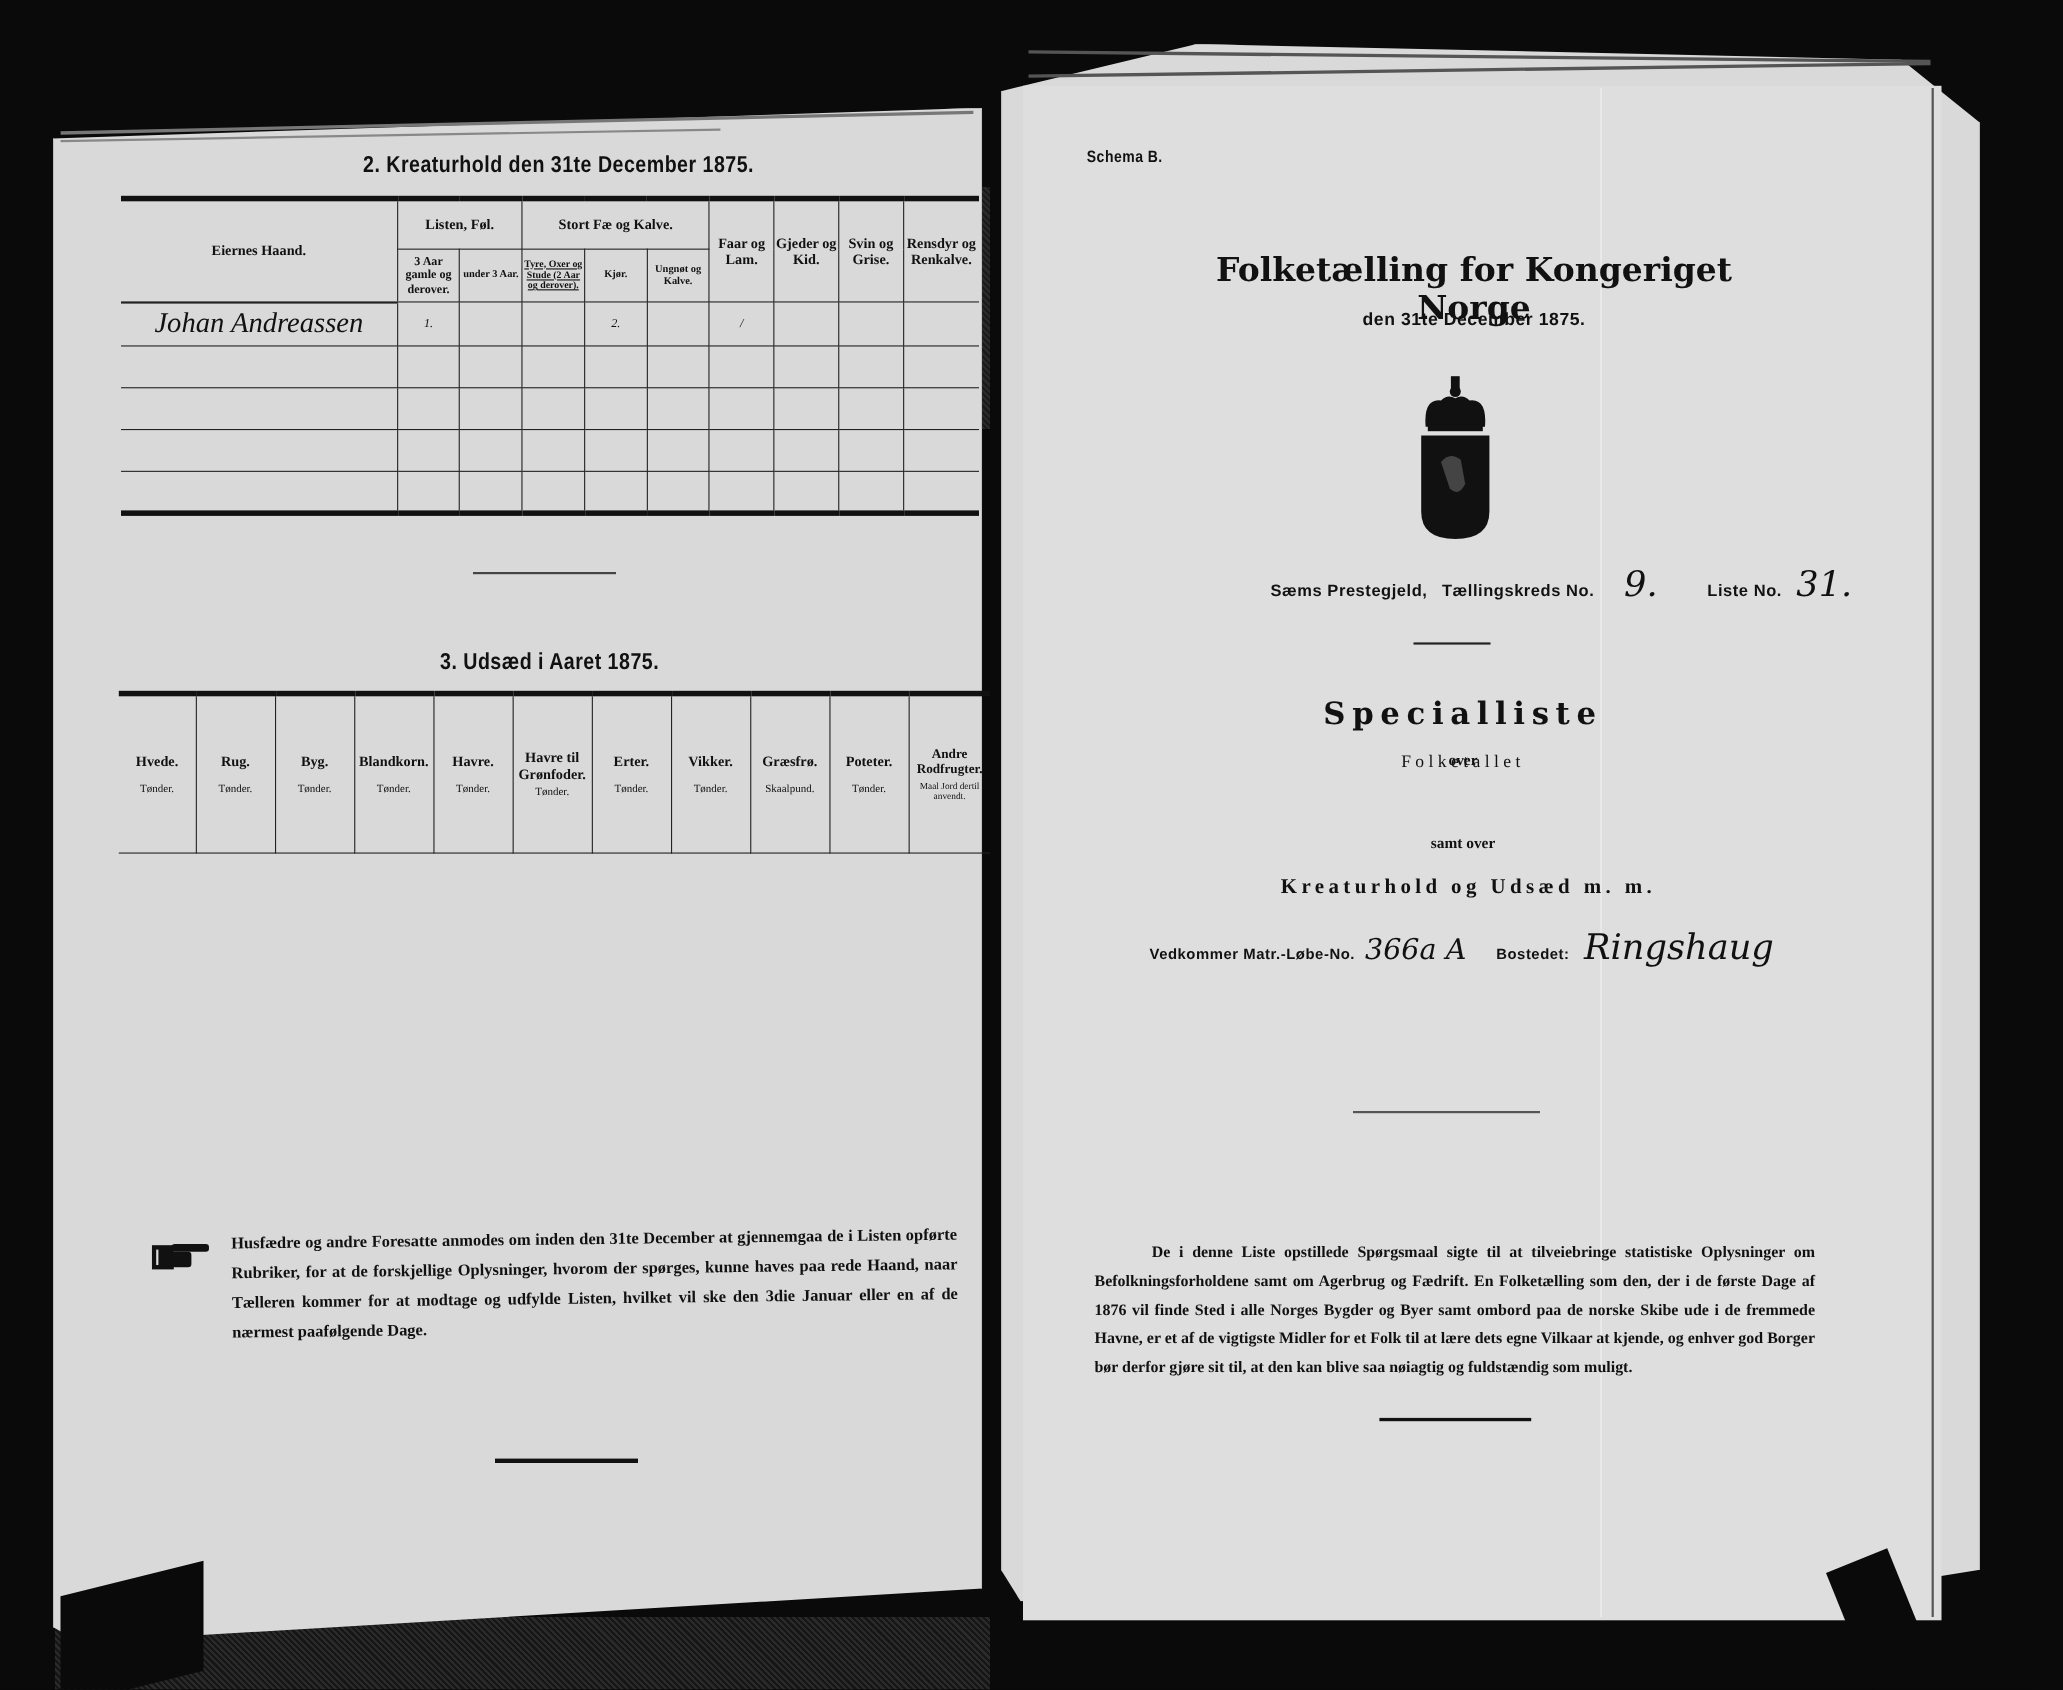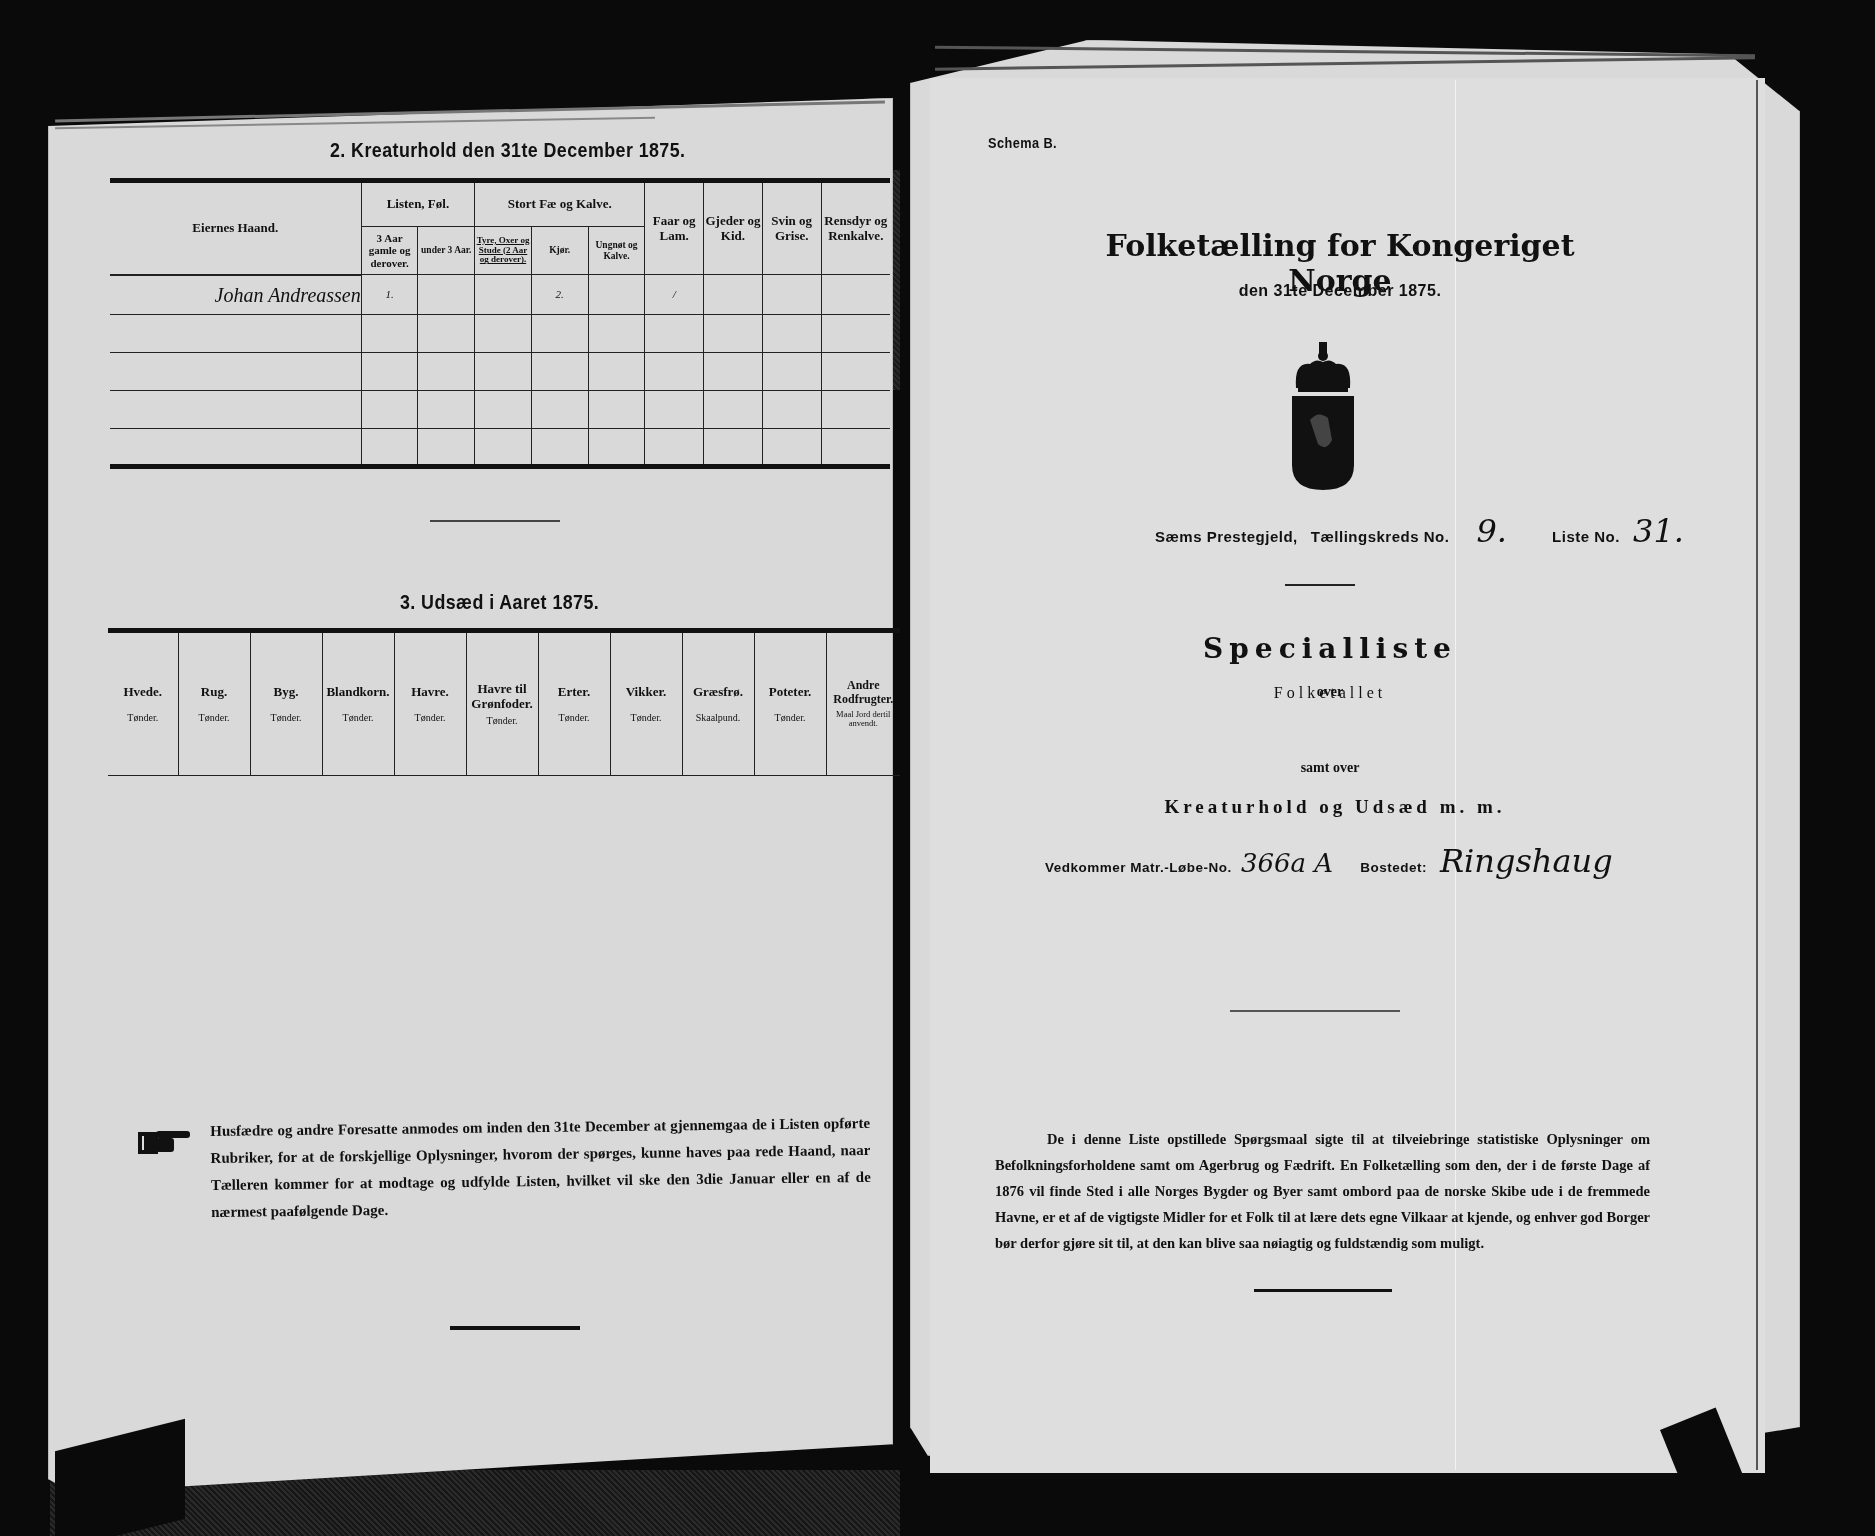--- a/index.html
+++ b/index.html
@@ -89,21 +89,21 @@
     <th rowspan="2" class="thick-top" style="border-right:none;">Rensdyr og Renkalve.</th>
   </tr>
   <tr style="height:48px;">
     <td style="font-size:11px;">3 Aar gamle og derover.</td>
     <td style="font-size:9.5px;">under 3 Aar.</td>
     <td style="font-size:9px;text-decoration:underline;">Tyre, Oxer og Stude (2 Aar og derover).</td>
     <td style="font-size:9.5px;">Kjør.</td>
     <td style="font-size:9.5px;">Ungnøt og Kalve.</td>
   </tr>
   <tr style="height:40px;">
-    <td class="hw" style="border-left:none;text-align:right;font-size:20px;">Johan Andreassen</td>
+    <td class="hw" style="border-left:none;text-align:center;font-size:26px;">Johan Andreassen</td>
     <td class="hw">1.</td>
     <td class="hw"></td>
     <td class="hw"></td>
     <td class="hw">2.</td>
     <td class="hw"></td>
     <td class="hw">/</td>
     <td class="hw"></td>
     <td class="hw"></td>
     <td class="hw" style="border-right:none;"></td>
   </tr>

